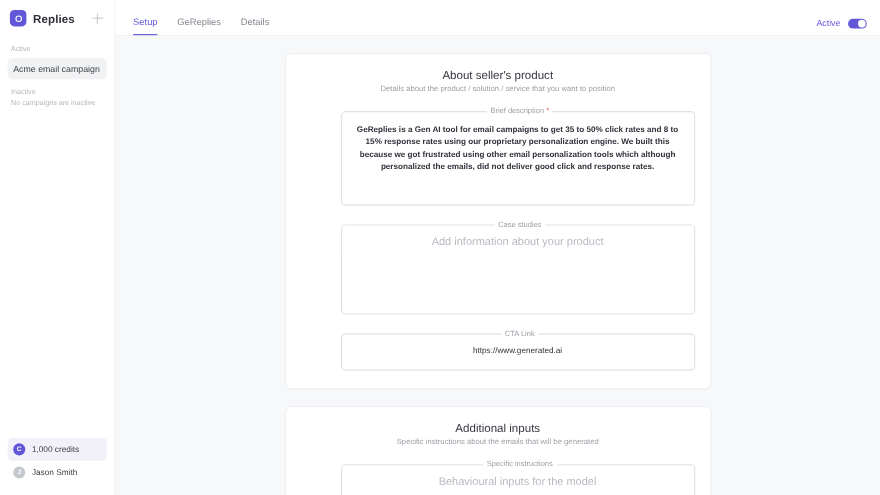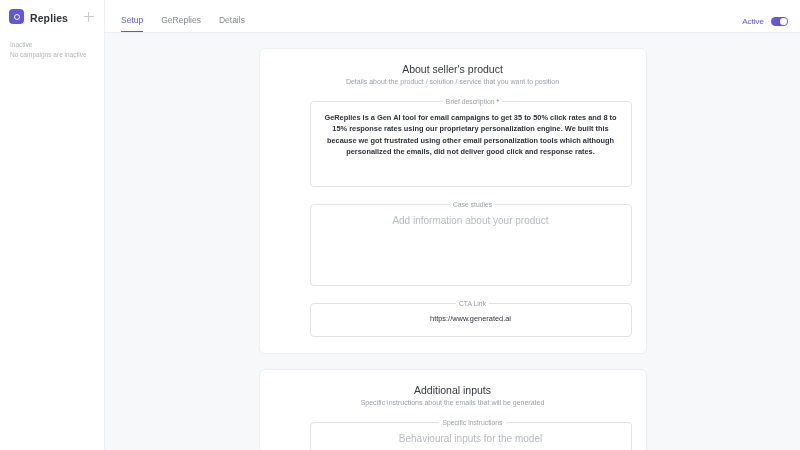--- a/index.html
+++ b/index.html
@@ -145,28 +145,42 @@
 
   <aside class="sidebar">
     <div class="sb-header">
       <span class="logo-box">
         <span class="logo-glyph"></span>
       </span>
       <span class="app-title">Replies</span>
       <span class="plus-btn"></span>
     </div>
 
+    <div class="sb-section">
+      <div class="sb-section-label">Active</div>
+      <div class="sb-item">Acme email campaign</div>
+    </div>
 
     <div class="sb-section">
       <div class="sb-section-label">Inactive</div>
       <div class="sb-empty">No campaigns are inactive</div>
     </div>
 
     <div class="sb-spacer"></div>
 
+    <div class="sb-footer">
+      <div class="sb-row credits">
+        <span class="chip credit">C</span>
+        <span class="sb-row-label">1,000 credits</span>
+      </div>
+      <div class="sb-row">
+        <span class="chip user">J</span>
+        <span class="sb-row-label">Jason Smith</span>
+      </div>
+    </div>
   </aside>
 
   <section class="main">
     <header class="topbar">
       <nav class="tabs">
         <div class="tab active">Setup</div>
         <div class="tab">GeReplies</div>
         <div class="tab">Details</div>
       </nav>
       <div class="top-right">

